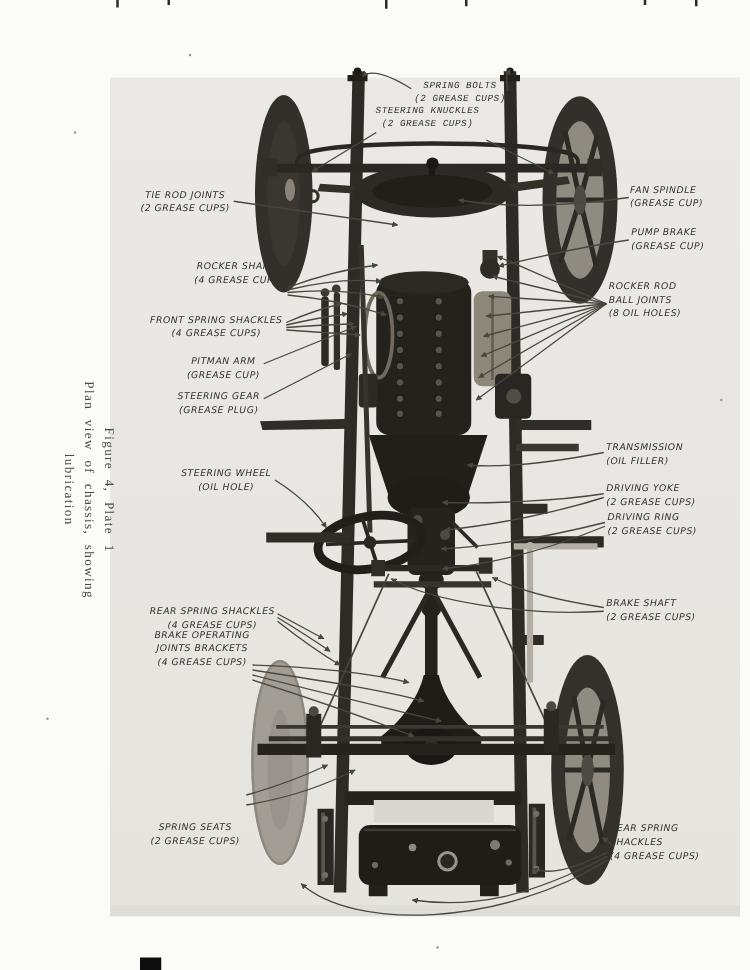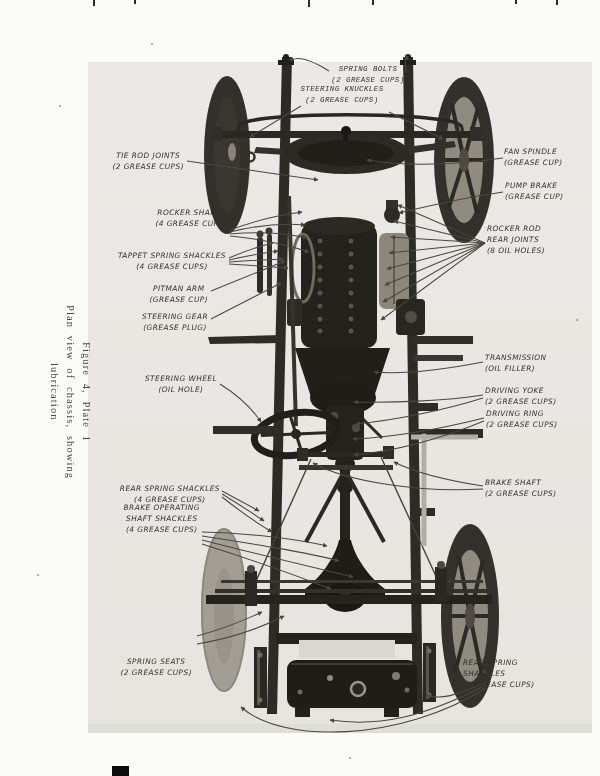--- a/index.html
+++ b/index.html
@@ -304,25 +304,25 @@
 <div class="callout" style="left:505px;top:180px">
   <div>PUMP BRAKE</div>
   <div>(GREASE CUP)</div>
 </div>
 <div class="callout ra" style="right:373px;top:207px">
   <div>ROCKER SHAFTS</div>
   <div>(4 GREASE CUPS)</div>
 </div>
 <div class="callout" style="left:487px;top:223px">
   <div>ROCKER ROD</div>
-  <div>REAR JOINTS</div>
+  <div>BALL JOINTS</div>
   <div>(8 OIL HOLES)</div>
 </div>
 <div class="callout ra" style="right:374px;top:250px">
-  <div>TAPPET SPRING SHACKLES</div>
+  <div>FRONT SPRING SHACKLES</div>
   <div>(4 GREASE CUPS)</div>
 </div>
 <div class="callout ra" style="right:392px;top:283px">
   <div>PITMAN ARM</div>
   <div>(GREASE CUP)</div>
 </div>
 <div class="callout ra" style="right:392px;top:311px">
   <div>STEERING GEAR</div>
   <div>(GREASE PLUG)</div>
 </div>
@@ -345,28 +345,28 @@
 <div class="callout" style="left:485px;top:477px">
   <div>BRAKE SHAFT</div>
   <div>(2 GREASE CUPS)</div>
 </div>
 <div class="callout ra" style="right:380px;top:483px">
   <div>REAR SPRING SHACKLES</div>
   <div>(4 GREASE CUPS)</div>
 </div>
 <div class="callout ra" style="right:400px;top:502px">
   <div>BRAKE OPERATING</div>
-  <div>SHAFT SHACKLES</div>
+  <div>JOINTS BRACKETS</div>
   <div>(4 GREASE CUPS)</div>
 </div>
 <div class="callout ra" style="right:408px;top:656px">
   <div>SPRING SEATS</div>
   <div>(2 GREASE CUPS)</div>
 </div>
-<div class="callout" style="left:463px;top:657px">
+<div class="callout" style="left:488px;top:657px">
   <div>REAR SPRING</div>
   <div>SHACKLES</div>
   <div>(4 GREASE CUPS)</div>
 </div>
 
 <div class="caption">
   <div>Figure 4, Plate 1</div>
   <div>Plan view of chassis, showing lubrication</div>
 </div>
 

